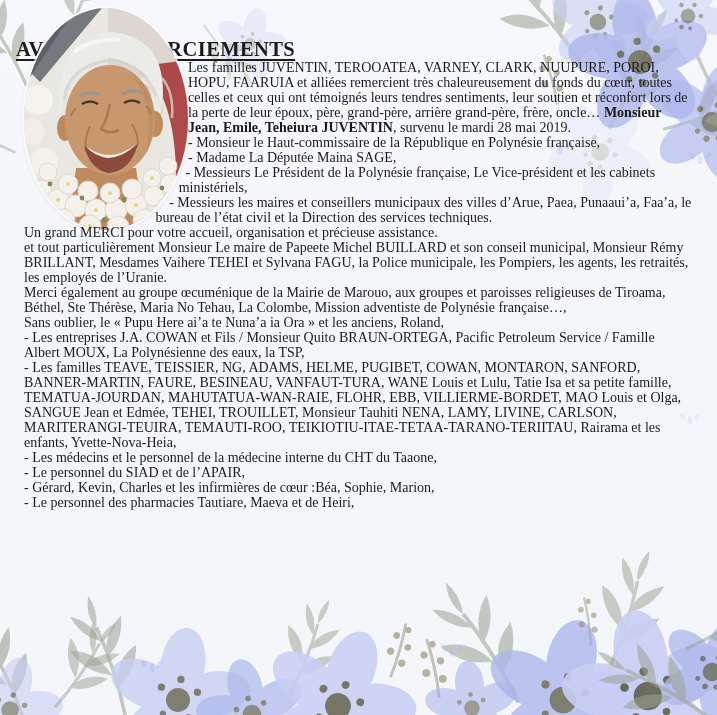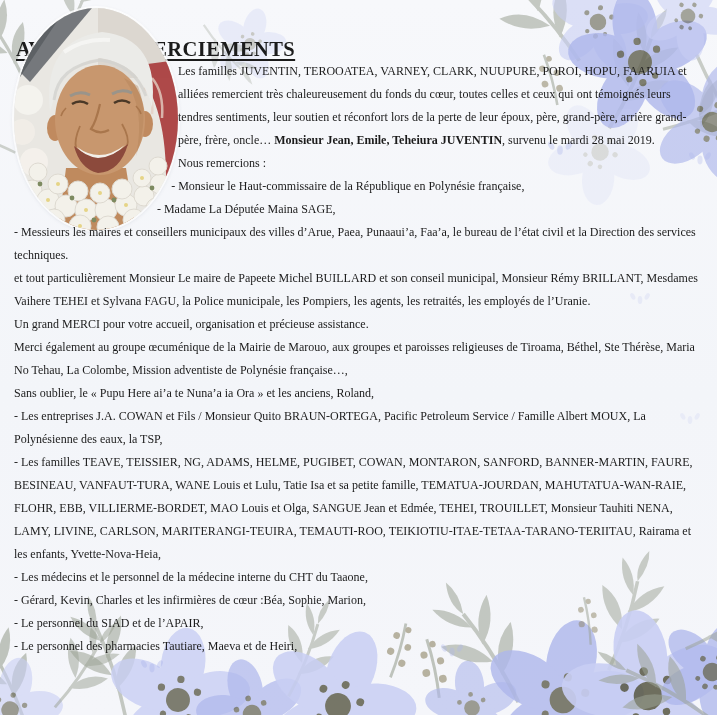--- a/index.html
+++ b/index.html
@@ -16,22 +16,22 @@
   .page-title{
     position:absolute;top:22px;left:0;right:10px;
     margin:16px;text-align:left;
     font-size:20.5px;font-weight:bold;letter-spacing:.4px;
     text-decoration:underline;text-underline-offset:3px;
     text-decoration-thickness:1.5px;
     font-family:"Liberation Serif","DejaVu Serif",serif;
   }
   .body-text{
     position:absolute;top:8px;left:0;right:0;bottom:0;
-    padding:0 14px;
-    font-size:12px;line-height:23px;
+    padding:0 24px;
+    font-size:14px;line-height:15px;
   }
   .body-text p{margin:0;}
   .intro{margin-top:52px !important;}
   .photo-float{
     float:left;
     width:164px;height:210px;
     shape-outside:ellipse(84px 112px at 80px 104px);
     shape-margin:7px;
   }
   .photo-oval{
@@ -227,30 +227,30 @@
               <circle cx="100" cy="192" r="2.4"></circle>
                 <circle cx="138" cy="180" r="2.4"></circle>
               <circle cx="80" cy="212" r="2.4"></circle>
             </g>
           </svg>
         </div>
       </div>
 
       <p class="intro"><span>Les familles JUVENTIN, TEROOATEA, VARNEY, CLARK, NUUPURE, POROI, HOPU, FAARUIA et alliées remercient très chaleureusement du fonds du cœur, toutes celles et ceux qui ont témoignés leurs tendres sentiments, leur soutien et réconfort lors de la perte de leur époux, père, grand-père, arrière grand-père, frère, oncle… </span><span class="deceased">Monsieur Jean, Emile, Teheiura JUVENTIN</span><span>, survenu le mardi 28 mai 2019.</span></p>
 
-      <p>Nous remercions :</p>
       <p>- Monsieur le Haut-commissaire de la République en Polynésie française,</p>
       <p>- Madame La Députée Maina SAGE,</p>
+      <p>- Messieurs Le Président de la Polynésie française, Le Vice-président et les cabinets ministériels,</p>
       <p>- Messieurs les maires et conseillers municipaux des villes d’Arue, Paea, Punaaui’a,  Faa’a, le bureau de l’état civil et la Direction des services techniques.</p>
+      <p>Un grand MERCI pour votre accueil, organisation et précieuse assistance.</p>
       <p>et tout particulièrement Monsieur Le maire de Papeete Michel BUILLARD et son conseil municipal, Monsieur Rémy BRILLANT, Mesdames Vaihere TEHEI et Sylvana FAGU, la Police municipale, les Pompiers, les agents, les retraités, les employés de l’Uranie.</p>
-      <p>Un grand MERCI pour votre accueil, organisation et précieuse assistance.</p>
       <p>Merci également au groupe œcuménique de la Mairie de Marouo, aux groupes et paroisses religieuses de Tiroama, Béthel, Ste Thérèse, Maria No Tehau, La Colombe, Mission adventiste de Polynésie française…,</p>
       <p>Sans oublier, le « Pupu Here ai’a te Nuna’a ia Ora » et les anciens, Roland,</p>
       <p>- Les entreprises J.A. COWAN et Fils / Monsieur Quito BRAUN-ORTEGA, Pacific Petroleum Service / Famille Albert MOUX, La Polynésienne des eaux, la TSP,</p>
       <p>- Les familles TEAVE, TEISSIER, NG, ADAMS, HELME, PUGIBET, COWAN, MONTARON, SANFORD, BANNER-MARTIN, FAURE, BESINEAU, VANFAUT-TURA, WANE Louis et Lulu, Tatie Isa et sa petite famille, TEMATUA-JOURDAN, MAHUTATUA-WAN-RAIE, FLOHR, EBB, VILLIERME-BORDET, MAO Louis et Olga, SANGUE Jean et Edmée, TEHEI, TROUILLET, Monsieur Tauhiti NENA, LAMY, LIVINE, CARLSON, MARITERANGI-TEUIRA, TEMAUTI-ROO, TEIKIOTIU-ITAE-TETAA-TARANO-TERIITAU, Rairama et les enfants, Yvette-Nova-Heia,</p>
       <p>- Les médecins et le personnel de la médecine interne du CHT du Taaone,</p>
+      <p>- Le personnel du SIAD et de l’APAIR,</p>
       <p>- Gérard, Kevin, Charles et les infirmières de cœur :Béa, Sophie, Marion,</p>
-      <p>- Le personnel du SIAD et de l’APAIR,</p>
       <p>- Le personnel des pharmacies Tautiare, Maeva et de Heiri,</p>
 
     </div>
   </div>
 </div>
 
 </body></html>

